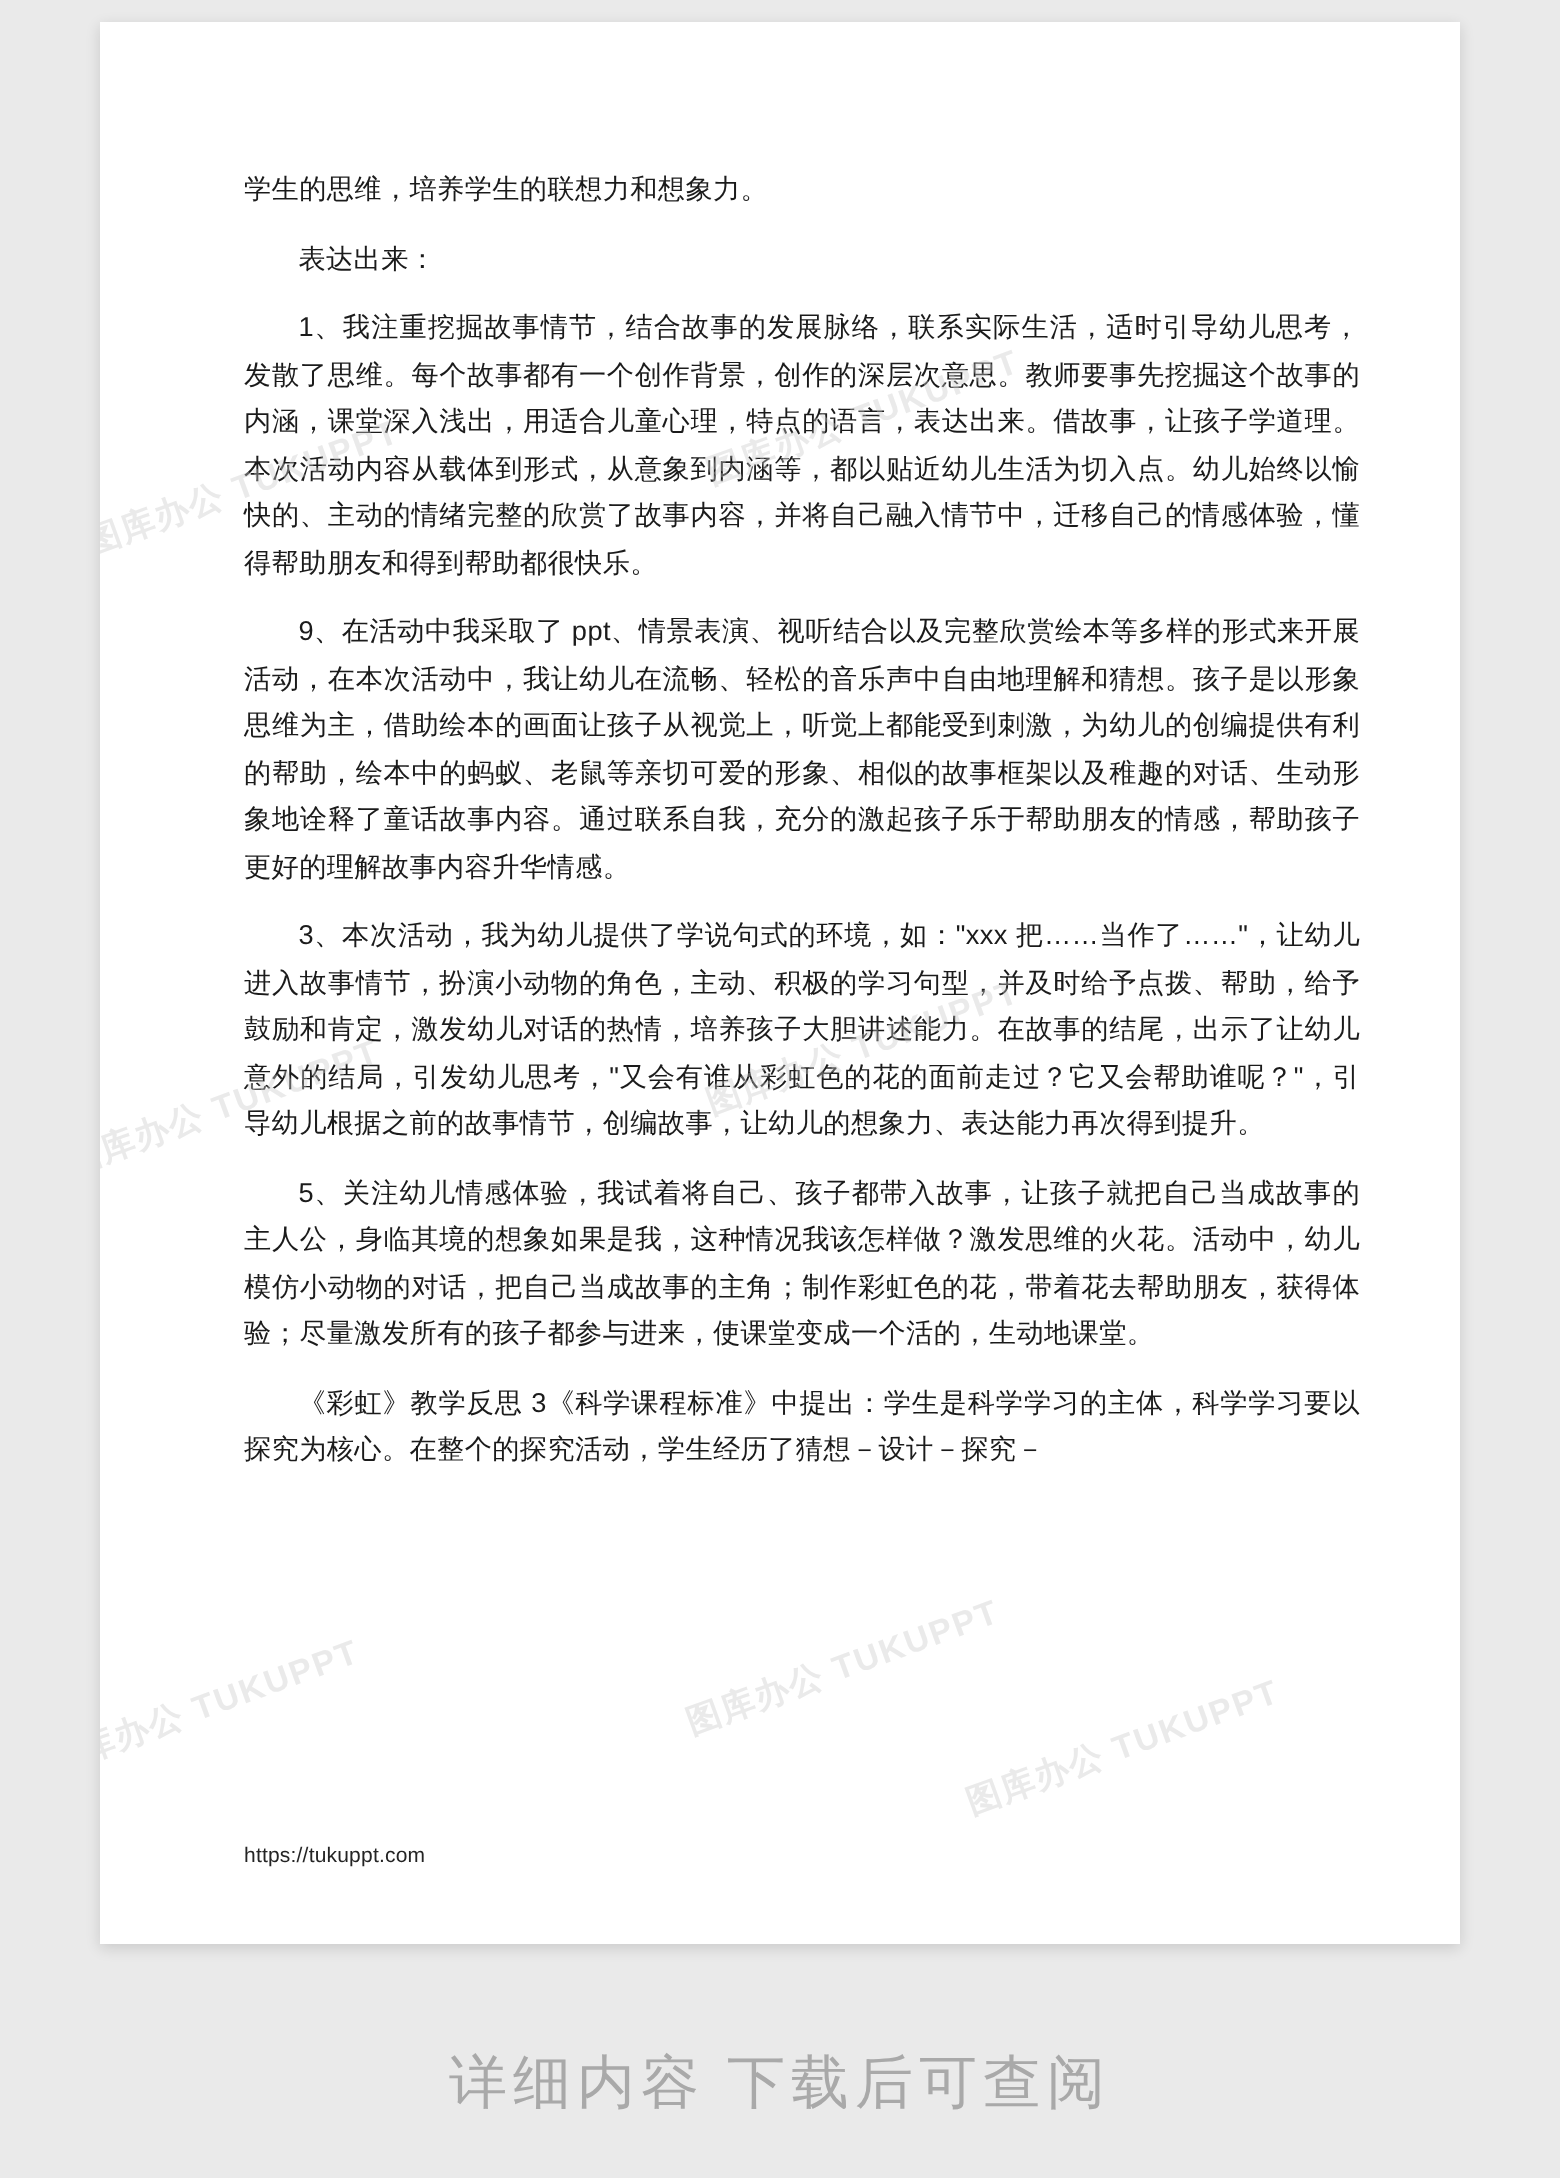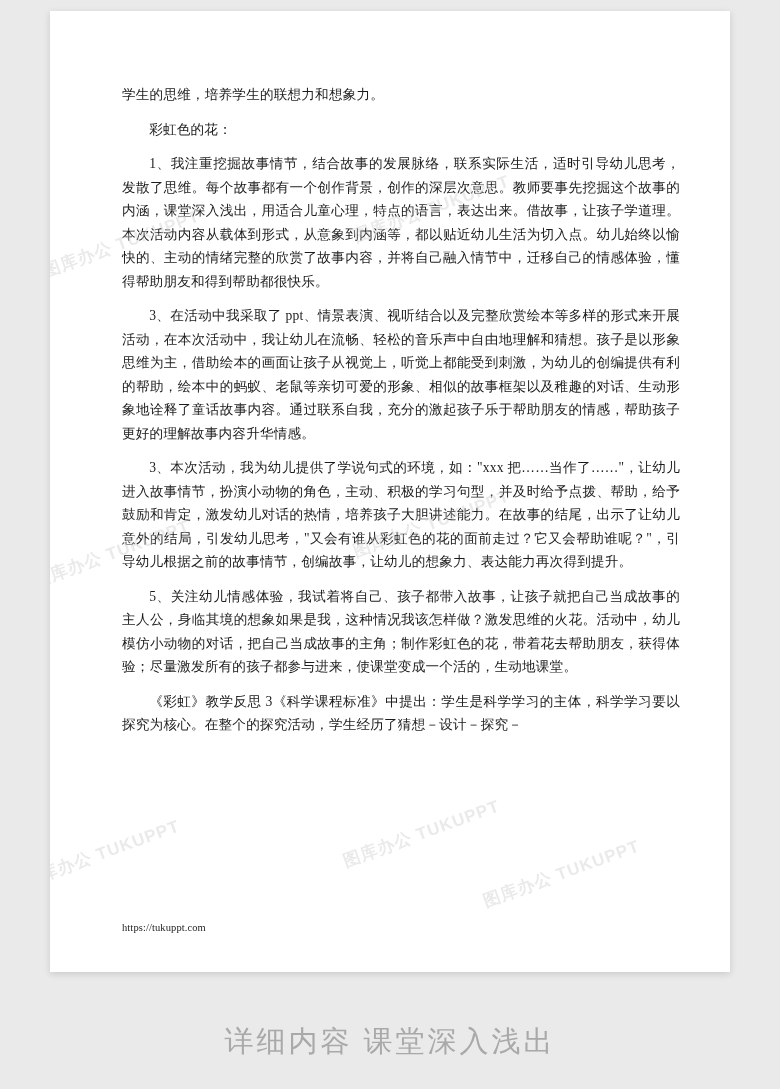--- a/index.html
+++ b/index.html
@@ -65,34 +65,34 @@
   }
   p.para {
     margin: 0 0 11px 0;
     font-size: 13.6px;
     line-height: 23.5px;
     color: #1b1b1b;
     text-align: justify;
     text-justify: inter-ideograph;
     text-indent: 2em;
     letter-spacing: 0.2px;
-    font-family: Liberation Serif, serif;
+    font-family: Liberation Sans, sans-serif;
   }
   p.para.noindent {
     text-indent: 0;
   }
   p.para.last {
     margin-bottom: 4px;
   }
   .footer-url {
     position: absolute;
     left: 72px;
     top: 911px;
     z-index: 4;
-    font-family: Liberation Serif, serif;
+    font-family: Liberation Sans, sans-serif;
     font-size: 10.5px;
     color: #242424;
     letter-spacing: 0.1px;
   }
   
   .caption {
     position: absolute;
     left: 0;
     top: 1022px;
     width: 780px;
@@ -117,28 +117,28 @@
       <div class="wm" style="left:-20px; top:560px;">图库办公 TUKUPPT</div>
       <div class="wm" style="left:300px; top:530px;">图库办公 TUKUPPT</div>
       <div class="wm" style="left:-30px; top:860px;">图库办公 TUKUPPT</div>
       <div class="wm" style="left:290px; top:840px;">图库办公 TUKUPPT</div>
       <div class="wm" style="left:430px; top:880px;">图库办公 TUKUPPT</div>
     </div>
 
     <div class="page-inner">
       <div class="doc-body">
         <p class="para noindent">学生的思维，培养学生的联想力和想象力。</p>
-        <p class="para">彩虹色的花：</p>
+        <p class="para">表达出来：</p>
         <p class="para">1、我注重挖掘故事情节，结合故事的发展脉络，联系实际生活，适时引导幼儿思考，发散了思维。每个故事都有一个创作背景，创作的深层次意思。教师要事先挖掘这个故事的内涵，课堂深入浅出，用适合儿童心理，特点的语言，表达出来。借故事，让孩子学道理。本次活动内容从载体到形式，从意象到内涵等，都以贴近幼儿生活为切入点。幼儿始终以愉快的、主动的情绪完整的欣赏了故事内容，并将自己融入情节中，迁移自己的情感体验，懂得帮助朋友和得到帮助都很快乐。</p>
-        <p class="para">3、在活动中我采取了 ppt、情景表演、视听结合以及完整欣赏绘本等多样的形式来开展活动，在本次活动中，我让幼儿在流畅、轻松的音乐声中自由地理解和猜想。孩子是以形象思维为主，借助绘本的画面让孩子从视觉上，听觉上都能受到刺激，为幼儿的创编提供有利的帮助，绘本中的蚂蚁、老鼠等亲切可爱的形象、相似的故事框架以及稚趣的对话、生动形象地诠释了童话故事内容。通过联系自我，充分的激起孩子乐于帮助朋友的情感，帮助孩子更好的理解故事内容升华情感。</p>
+        <p class="para">9、在活动中我采取了 ppt、情景表演、视听结合以及完整欣赏绘本等多样的形式来开展活动，在本次活动中，我让幼儿在流畅、轻松的音乐声中自由地理解和猜想。孩子是以形象思维为主，借助绘本的画面让孩子从视觉上，听觉上都能受到刺激，为幼儿的创编提供有利的帮助，绘本中的蚂蚁、老鼠等亲切可爱的形象、相似的故事框架以及稚趣的对话、生动形象地诠释了童话故事内容。通过联系自我，充分的激起孩子乐于帮助朋友的情感，帮助孩子更好的理解故事内容升华情感。</p>
         <p class="para">3、本次活动，我为幼儿提供了学说句式的环境，如："xxx 把……当作了……"，让幼儿进入故事情节，扮演小动物的角色，主动、积极的学习句型，并及时给予点拨、帮助，给予鼓励和肯定，激发幼儿对话的热情，培养孩子大胆讲述能力。在故事的结尾，出示了让幼儿意外的结局，引发幼儿思考，"又会有谁从彩虹色的花的面前走过？它又会帮助谁呢？"，引导幼儿根据之前的故事情节，创编故事，让幼儿的想象力、表达能力再次得到提升。</p>
         <p class="para">5、关注幼儿情感体验，我试着将自己、孩子都带入故事，让孩子就把自己当成故事的主人公，身临其境的想象如果是我，这种情况我该怎样做？激发思维的火花。活动中，幼儿模仿小动物的对话，把自己当成故事的主角；制作彩虹色的花，带着花去帮助朋友，获得体验；尽量激发所有的孩子都参与进来，使课堂变成一个活的，生动地课堂。</p>
         <p class="para last">《彩虹》教学反思 3《科学课程标准》中提出：学生是科学学习的主体，科学学习要以探究为核心。在整个的探究活动，学生经历了猜想－设计－探究－</p>
       </div>
     </div>
 
     <div class="footer-url">https://tukuppt.com</div>
 
   </div>
 
-  <div class="caption">详细内容 课堂深入浅出</div>
+  <div class="caption">详细内容 下载后可查阅</div>
 
 </div>
 
 </body></html>

